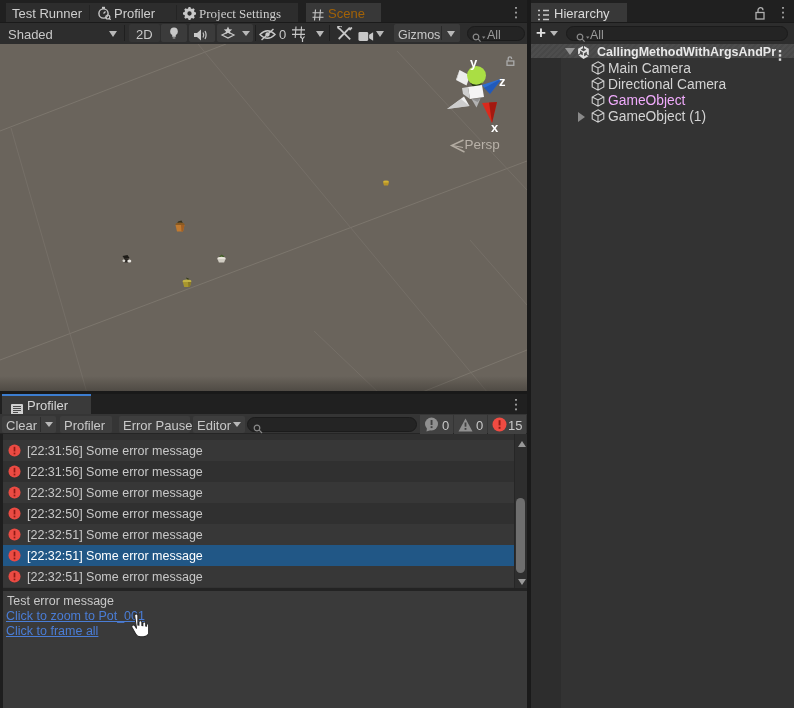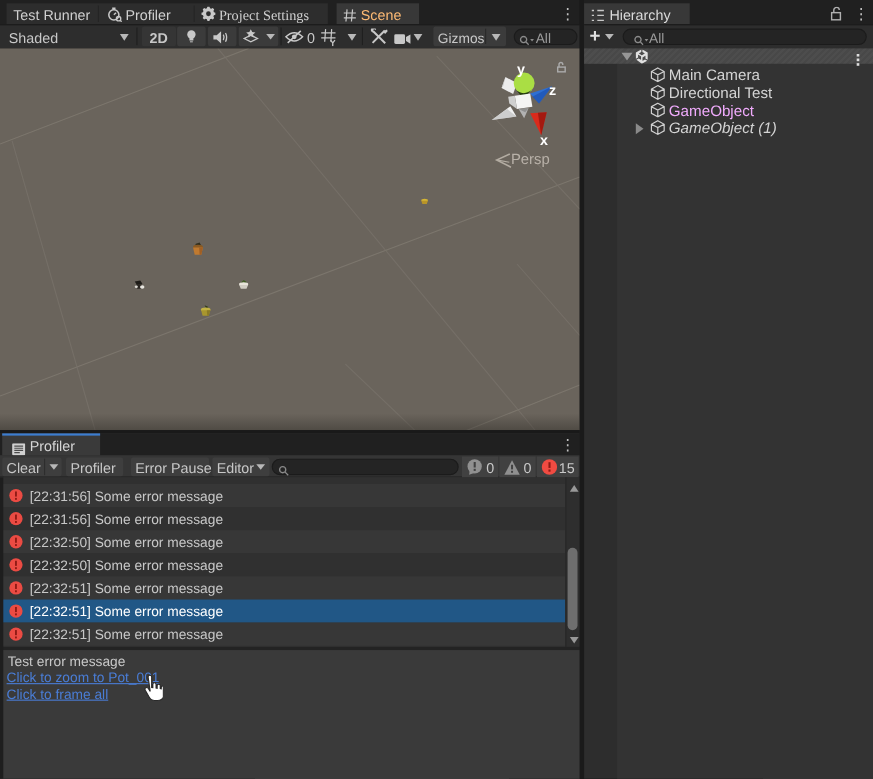--- a/index.html
+++ b/index.html
@@ -33,29 +33,29 @@
     <svg width="13" height="13" viewBox="0 0 24 24">
       <path fill="#c8c8c8" d="M24 13.616v-3.232l-2.869-1.02a9.447 9.447 0 0 0-.811-1.955l1.308-2.751-2.285-2.285-2.751 1.307a9.447 9.447 0 0 0-1.955-.811L13.616 0h-3.232L9.364 2.869a9.447 9.447 0 0 0-1.955.811L4.658 2.373 2.373 4.658 3.68 7.409a9.447 9.447 0 0 0-.811 1.955L0 10.384v3.232l2.869 1.02a9.447 9.447 0 0 0 .811 1.955l-1.307 2.751 2.285 2.285 2.751-1.307a9.447 9.447 0 0 0 1.955.811L10.384 24h3.232l1.02-2.869a9.447 9.447 0 0 0 1.955-.811l2.751 1.307 2.285-2.285-1.308-2.751a9.447 9.447 0 0 0 .811-1.955L24 13.616zM12 16a4 4 0 1 1 0-8 4 4 0 0 1 0 8z"></path>
     </svg>
   </div>
   <div class="abs txt" style="left:199px;top:6px;color:#cfcfcf;font-family:Liberation Serif, serif;">Project Settings</div>
   <div class="abs" style="left:312px;top:7px;">
     <svg width="12" height="12" viewBox="0 0 12 12">
       <path d="M3.5 0.5 L2.5 11.5 M8.5 0.5 L7.5 11.5 M0.5 3.8 L11.5 3.8 M0.5 8.2 L11.5 8.2" stroke="#c8c8c8" stroke-width="1.1" fill="none"></path>
     </svg>
   </div>
-  <div class="abs txt" style="left:328px;top:6px;color:#fdba74;">Scene</div>
+  <div class="abs txt" style="left:328px;top:6px;color:#a16207;">Scene</div>
   <div class="abs" style="left:509px;top:4px;color:#c0c0c0;font-size:14px;">⋮</div>
 
   <div class="abs" style="left:0;top:22px;width:527px;height:22px;background:#2d2d2d;border-top:1px solid #1a1a1a;"></div>
   <div class="abs txt" style="left:8px;top:27px;">Shaded</div>
   <div class="abs" style="left:109px;top:31px;width:0;height:0;border-left:4.5px solid transparent;border-right:4.5px solid transparent;border-top:6px solid #b8b8b8;"></div>
   <div class="abs" style="left:124px;top:25px;width:1px;height:16px;background:#1f1f1f;"></div>
   <div class="abs" style="left:129px;top:24px;width:31px;height:18px;background:#353535;border-radius:2px;"></div>
-  <div class="abs txt" style="left:136px;top:27px;font-weight:bold;">2D</div>
+  <div class="abs txt" style="left:136px;top:27px;font-weight:normal;">2D</div>
   <div class="abs" style="left:163px;top:25px;width:1px;height:16px;background:#1f1f1f;"></div>
 
   <div class="abs" style="left:161px;top:24px;width:26px;height:18px;background:#3b3b3b;border-radius:2px;"></div>
   <div class="abs" style="left:167px;top:26px;">
     <svg width="14" height="15" viewBox="0 0 14 15">
       <circle cx="7" cy="5.4" r="3.8" fill="#c8c8c8"></circle>
       <rect x="5.2" y="8.6" width="3.6" height="2.2" fill="#c8c8c8"></rect>
       <rect x="5.7" y="11.3" width="2.6" height="1.3" fill="#9a9a9a"></rect>
     </svg>
   </div>
@@ -388,41 +388,42 @@
   </div>
   <div class="abs txt" style="left:590px;top:28px;color:#9a9a9a;font-size:12.5px;">All</div>
 
   <div class="abs" style="left:531px;top:44px;width:263px;height:14px;background:repeating-linear-gradient(135deg,#4d4d4d 0 2px,#484848 2px 4px);"></div>
   <div class="abs" style="left:565px;top:48px;width:0;height:0;border-left:5px solid transparent;border-right:5px solid transparent;border-top:7px solid #969696;"></div>
   <div class="abs" style="left:577px;top:45px;">
     <svg width="13" height="13" viewBox="0 0 24 24">
       <path fill="#e0e0e0" d="m12.9288 4.2939 3.7997 2.1929c.1366.0782.1415.2942 0 .3724l-4.5144 2.6067c-.1366.0782-.2878.0733-.4195 0L7.2802 6.8592c-.1367-.0733-.1415-.2942 0-.3724l3.7948-2.1929V0L1.9753 5.2152v10.4304l3.7187-2.1464V9.1082c-.0048-.1561.1367-.2672.2733-.1904l4.5144 2.6067c.1367.0782.1902.2133.1902.3674v5.2103c.0048.1562-.1367.2672-.2733.1904l-3.7997-2.1929-3.7187 2.1465L12.0073 24l9.0318-5.2152-3.7186-2.1465-3.7997 2.1929c-.1318.0831-.2831.0782-.4197 0V13.617c0-.1562.0536-.2942.1902-.3675l4.5144-2.6066c.1366-.0831.2782.0293.2733.1904v4.2814l3.7186 2.1464V5.2152L12.9288 0z"></path>
     </svg>
   </div>
+  <div class="abs txt" style="left:597px;top:45px;color:#e8e8e8;font-weight:bold;font-size:12.5px;">CallingMethodWithArgsAndPr</div>
   <div class="abs" style="left:778px;top:47px;">
     <svg width="4" height="11" viewBox="0 0 4 11">
       <rect x="0.8" y="0" width="2.4" height="2.4" fill="#ddd"></rect>
       <rect x="0.8" y="4.2" width="2.4" height="2.4" fill="#ddd"></rect>
       <rect x="0.8" y="8.4" width="2.4" height="2.4" fill="#ddd"></rect>
     </svg>
   </div>
 
   <div id="hier">
       <svg class="abs" style="left:591px;top:61px;" width="14" height="14" viewBox="0 0 14 14">
         <path fill="none" stroke="#cfcfcf" stroke-width="1.1" d="M7 0.8 L12.8 4 L12.8 10 L7 13.2 L1.2 10 L1.2 4 Z M1.2 4 L7 7 L12.8 4 M7 7 L7 13.2"></path>
       </svg>
       <div class="abs txt" style="left:608px;top:61px;color:#d4d4d4;font-size:13.8px;">Main Camera</div>
       <svg class="abs" style="left:591px;top:77px;" width="14" height="14" viewBox="0 0 14 14">
         <path fill="none" stroke="#cfcfcf" stroke-width="1.1" d="M7 0.8 L12.8 4 L12.8 10 L7 13.2 L1.2 10 L1.2 4 Z M1.2 4 L7 7 L12.8 4 M7 7 L7 13.2"></path>
       </svg>
-      <div class="abs txt" style="left:608px;top:77px;color:#d4d4d4;font-size:13.8px;">Directional Test</div>
+      <div class="abs txt" style="left:608px;top:77px;color:#d4d4d4;font-size:13.8px;">Directional Camera</div>
       <svg class="abs" style="left:591px;top:93px;" width="14" height="14" viewBox="0 0 14 14">
         <path fill="none" stroke="#cfcfcf" stroke-width="1.1" d="M7 0.8 L12.8 4 L12.8 10 L7 13.2 L1.2 10 L1.2 4 Z M1.2 4 L7 7 L12.8 4 M7 7 L7 13.2"></path>
       </svg>
       <div class="abs txt" style="left:608px;top:93px;color:#f0abfc;font-size:13.8px;">GameObject</div>
       <div class="abs" style="left:578px;top:112px;width:0;height:0;border-top:5px solid transparent;border-bottom:5px solid transparent;border-left:7px solid #8a8a8a;"></div>
       <svg class="abs" style="left:591px;top:109px;" width="14" height="14" viewBox="0 0 14 14">
         <path fill="none" stroke="#cfcfcf" stroke-width="1.1" d="M7 0.8 L12.8 4 L12.8 10 L7 13.2 L1.2 10 L1.2 4 Z M1.2 4 L7 7 L12.8 4 M7 7 L7 13.2"></path>
       </svg>
-      <div class="abs txt" style="left:608px;top:109px;color:#d4d4d4;font-size:13.8px;font-style:italic;">GameObject (1)</div>
+      <div class="abs txt" style="left:608px;top:109px;color:#d4d4d4;font-size:13.8px;">GameObject (1)</div>
     </div>
 
 </div>
 
 </body></html>

